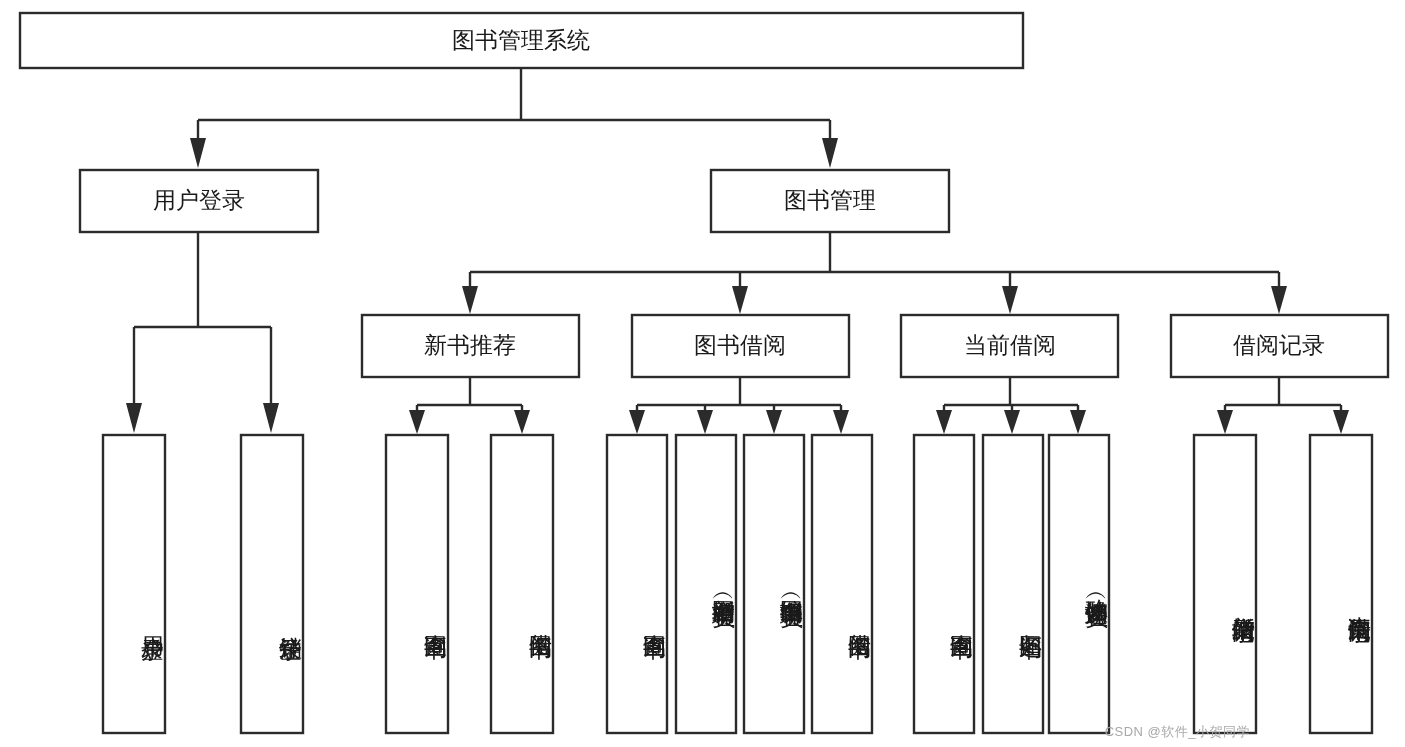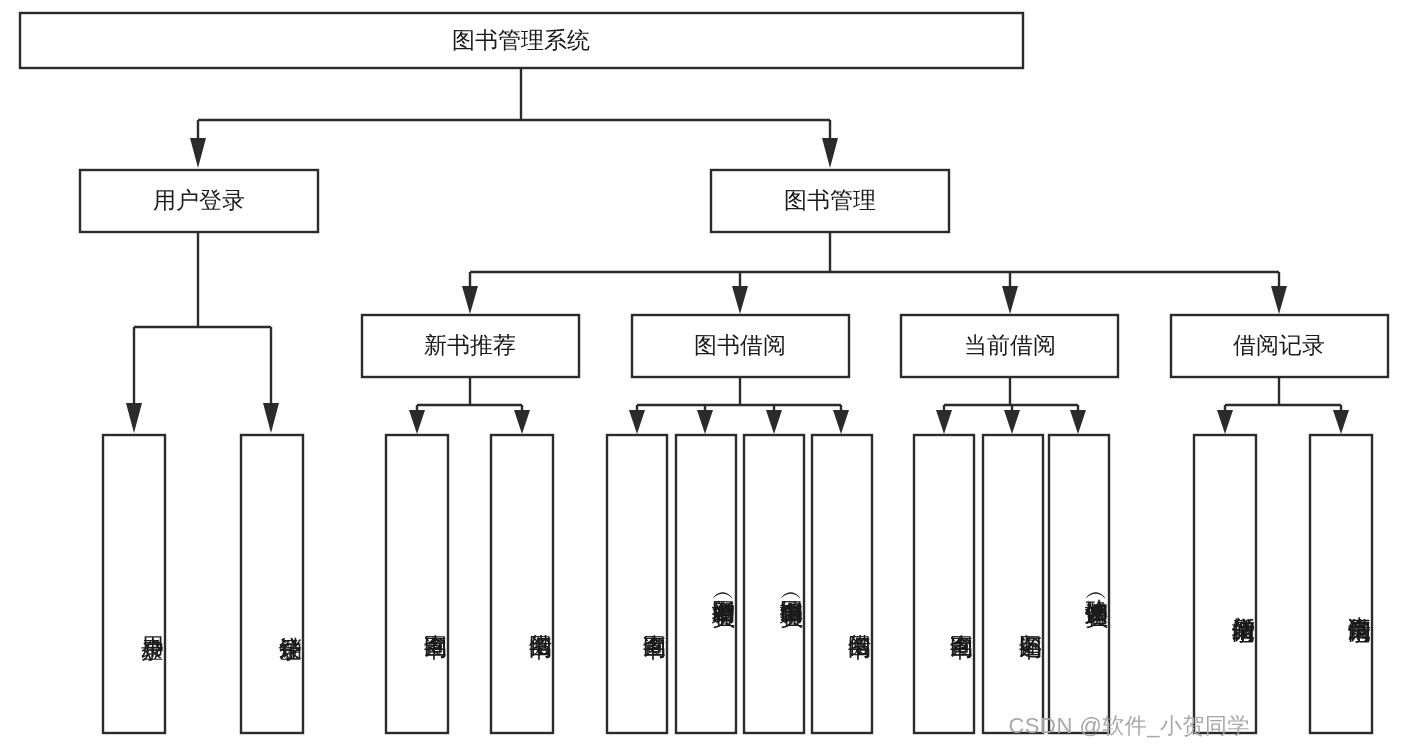--- a/index.html
+++ b/index.html
@@ -62,21 +62,21 @@
     justify-content: center;
     letter-spacing: 1px;
     white-space: nowrap;
     pointer-events: none;
   }
   .watermark {
     position: absolute;
     right: 14px;
     bottom: 6px;
     font-family: "Liberation Sans", "DejaVu Sans", sans-serif;
-    font-size: 22px;
+    font-size: 13px;
     color: #a8a8a8;
     letter-spacing: 0.5px;
     white-space: nowrap;
   }
 </style>
 </head>
 <body>
 
 <div id="diagram-root">
 

